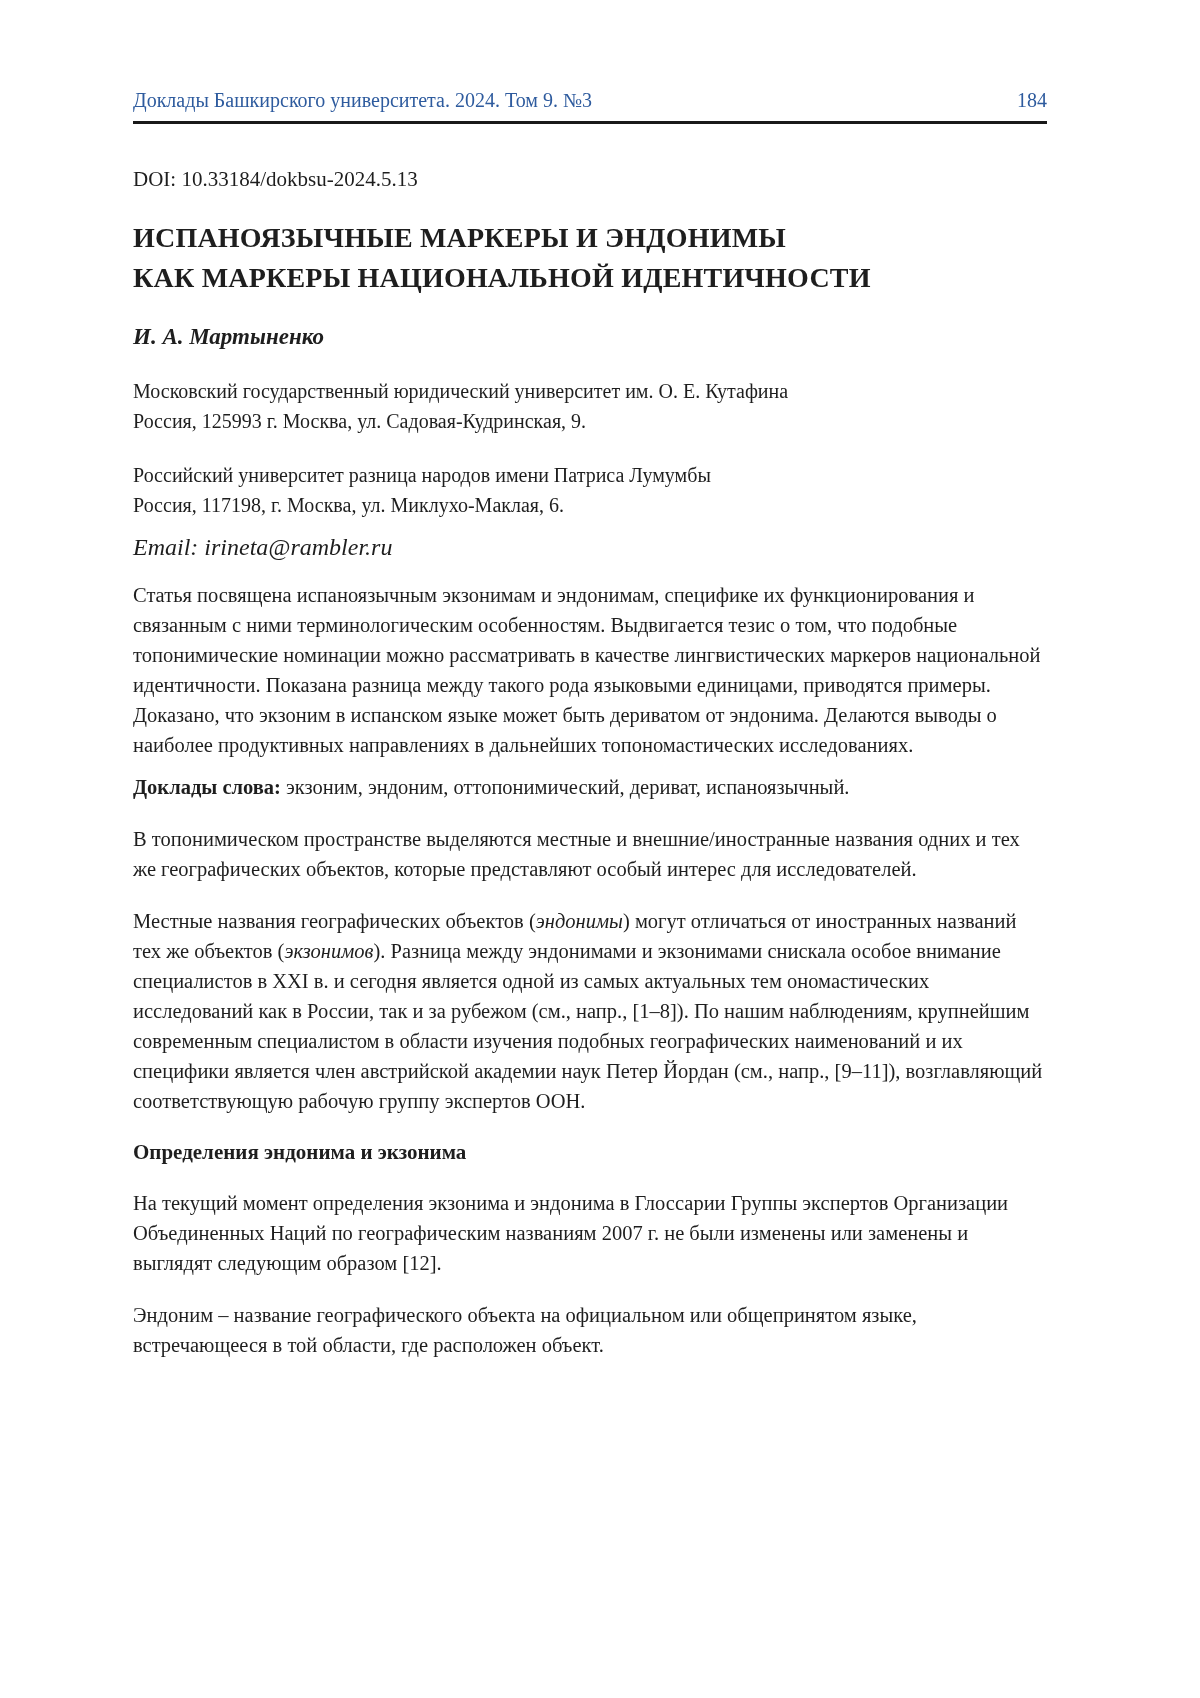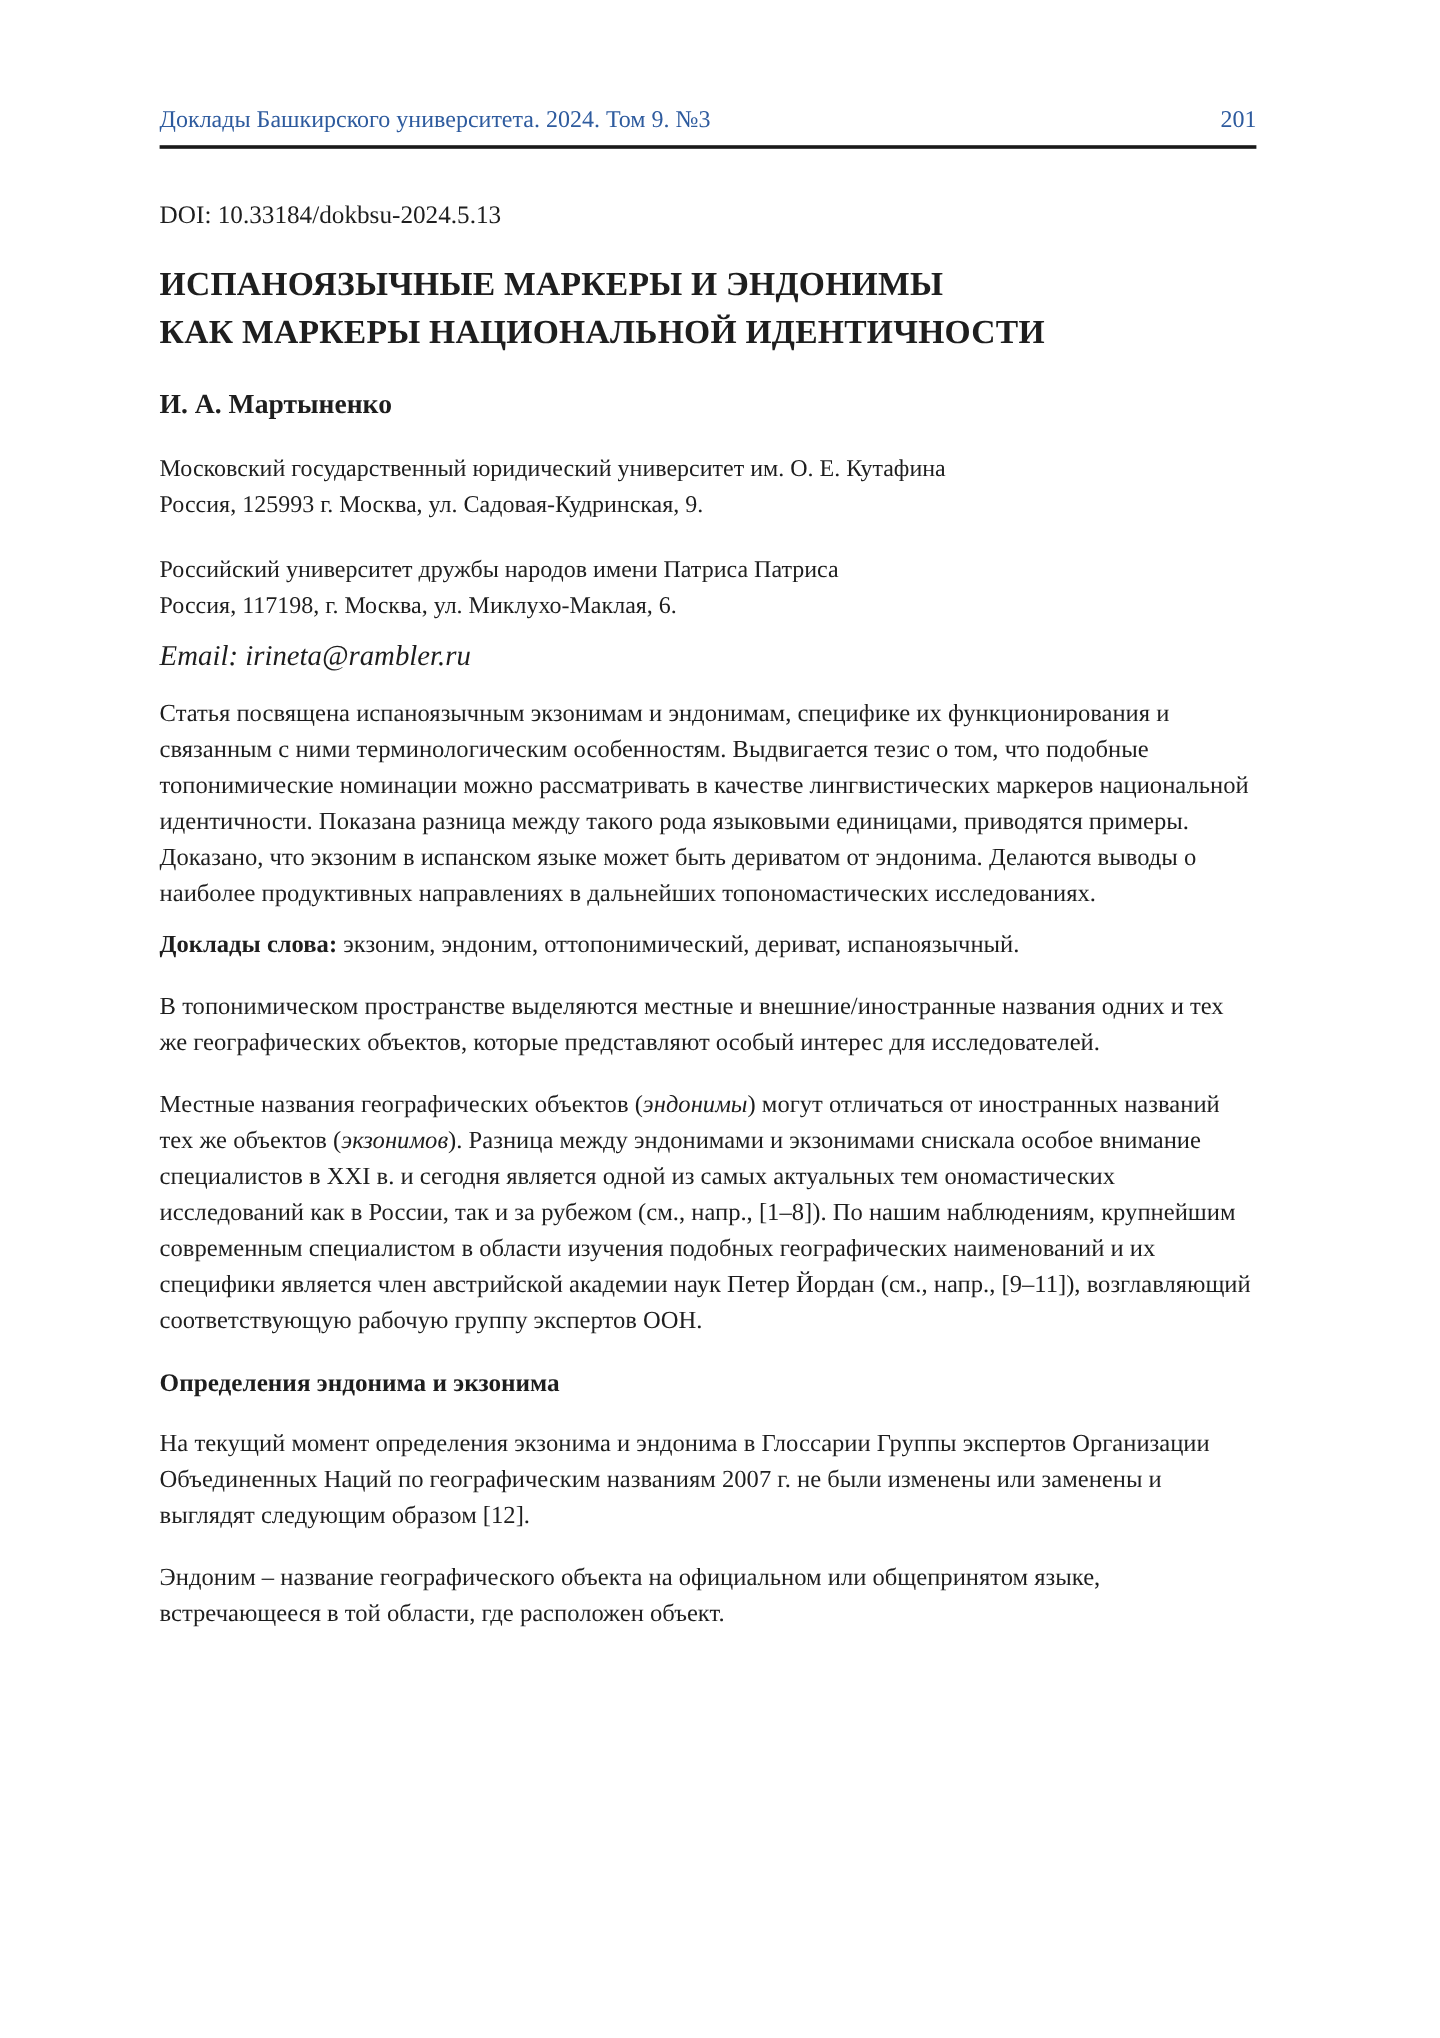--- a/index.html
+++ b/index.html
@@ -22,63 +22,63 @@
   .header-rule{
     border:none; margin:9px 0 0;
     border-top:3px solid #191919;
   }
   .doi{ font-size:21px; line-height:30px; margin:40px 0 0; }
   .article-title{
     font-size:28px; line-height:40px; font-weight:bold;
     margin:24px 0 0; letter-spacing:0.2px;
   }
   .article-title .tl{ display:block; }
-  .author{ font-size:23px; line-height:30px; font-weight:bold; margin:24px 0 0; }
+  .author{ font-size:23px; line-height:30px; font-weight:bold; margin:24px 0 0;font-style:italic; }
   .affil{ font-size:20px; line-height:30px; margin:24px 0 0; }
   .affil span{ display:block; }
   .email{ font-style:italic; font-size:24px; line-height:30px; margin:12px 0 0; }
   .para{ font-size:20.5px; line-height:30px; margin:22px 0 0; }
   .abstract{ margin-top:18px; }
   .keywords{ margin-top:12px; }
   .keywords .kw-label{ font-weight:bold; }
   .section-heading{
     font-size:21px; line-height:28px; font-weight:bold;
     margin:22px 0 0;
   }
   .para em{ font-style:italic; }
 </style>
 </head>
 <body>
 
 <div class="page">
 
   <div class="running-header">
     <span>Доклады Башкирского университета. 2024. Том 9. №3</span>
-    <span>201</span>
+    <span>184</span>
   </div>
   <hr class="header-rule">
 
   <div>
 
     <p class="doi">DOI: 10.33184/dokbsu-2024.5.13</p>
 
     <h1 class="article-title">
       <span class="tl">ИСПАНОЯЗЫЧНЫЕ МАРКЕРЫ И ЭНДОНИМЫ</span>
       <span class="tl">КАК МАРКЕРЫ НАЦИОНАЛЬНОЙ ИДЕНТИЧНОСТИ</span>
     </h1>
 
     <p class="author">И. А. Мартыненко</p>
 
     <p class="affil">
       <span>Московский государственный юридический университет им. О. Е. Кутафина</span>
       <span>Россия, 125993 г. Москва, ул. Садовая-Кудринская, 9.</span>
     </p>
 
     <p class="affil">
-      <span>Российский университет дружбы народов имени Патриса Патриса</span>
+      <span>Российский университет разница народов имени Патриса Лумумбы</span>
       <span>Россия, 117198, г. Москва, ул. Миклухо-Маклая, 6.</span>
     </p>
 
     <p class="email">Email: irineta@rambler.ru</p>
 
     <p class="para abstract">Статья посвящена испаноязычным экзонимам и эндонимам, специфике их функционирования и связанным с ними терминологическим особенностям. Выдвигается тезис о том, что подобные топонимические номинации можно рассматривать в качестве лингвистических маркеров национальной идентичности. Показана разница между такого рода языковыми единицами, приводятся примеры. Доказано, что экзоним в испанском языке может быть дериватом от эндонима. Делаются выводы о наиболее продуктивных направлениях в дальнейших топономастических исследованиях.</p>
 
     <p class="para keywords">
       <span class="kw-label">Доклады слова:</span><span> экзоним, эндоним, оттопонимический, дериват, испаноязычный.</span>
     </p>

